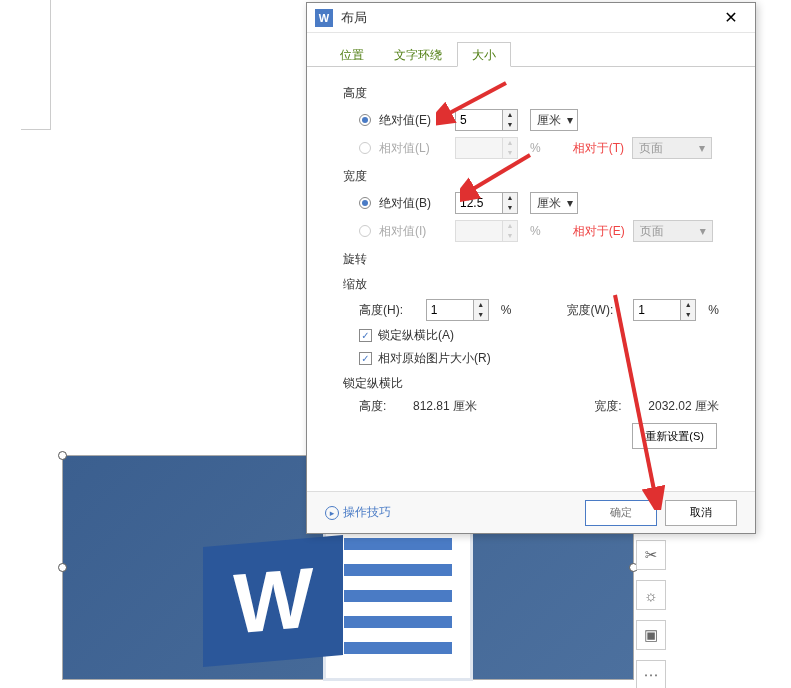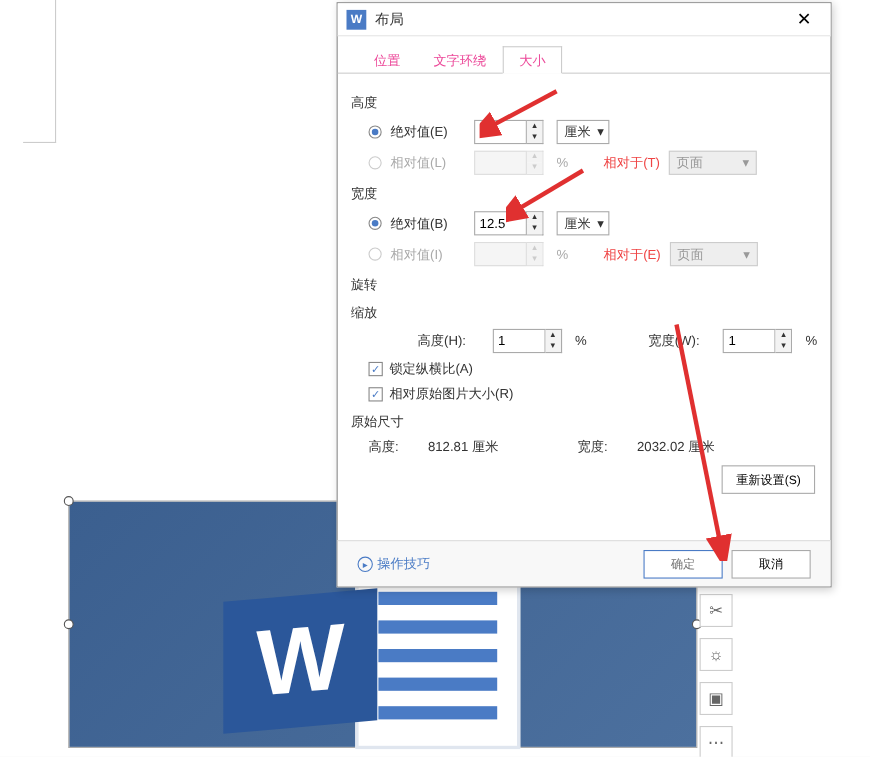--- a/index.html
+++ b/index.html
@@ -23,23 +23,23 @@
 .side-tools{position:absolute;right:125px;top:540px;display:flex;flex-direction:column;gap:10px;}
 .tool-icon{width:30px;height:30px;border:1px solid #ccc;background:#fff;display:flex;align-items:center;justify-content:center;font-size:15px;color:#666;}
 
 
 .dialog { position: absolute; left: 306px; top: 2px; width: 450px; height: 532px; background: #fff; border: 1px solid #888; box-shadow: 2px 2px 8px rgba(0,0,0,.2); }
 .titlebar { height: 30px; background: #fff; display: flex; align-items: center; padding: 0 8px; border-bottom:1px solid #e5e5e5;}
 .titlebar .app-icon{width:18px;height:18px;background:#4a7bc5;color:#fff;font-size:11px;display:flex;align-items:center;justify-content:center;margin-right:8px;font-weight:bold;}
 .titlebar .title{font-size:13px;color:#333;flex:1;}
 .close-btn{width:32px;height:24px;display:flex;align-items:center;justify-content:center;font-size:16px;cursor:pointer;}
 .tabs{display:flex;padding:8px 18px 0;border-bottom:1px solid #ccc;height:34px;}
-.tab{padding:4px 14px;font-size:12px;color:#ec4899;border:1px solid transparent;cursor:pointer;position:relative;top:1px;}
+.tab{padding:4px 14px;font-size:12px;color:#4d7c0f;border:1px solid transparent;cursor:pointer;position:relative;top:1px;}
 .tab.active{border:1px solid #ccc;border-bottom:1px solid #fff;background:#fff;}
-.body{padding:10px 12px;font-size:12px;color:#333;}
+.body{padding:10px 36px;font-size:12px;color:#333;}
 .section-label{font-size:12px;margin:8px 0 6px;color:#333;}
 .row{display:flex;align-items:center;gap:8px;margin:4px 0 4px 16px;height:24px;}
 .radio{width:12px;height:12px;border:1px solid #888;border-radius:50%;display:inline-flex;align-items:center;justify-content:center;flex-shrink:0;}
 .radio.checked::after{content:"";width:6px;height:6px;background:#4a7bc5;border-radius:50%;}
 .radio.disabled{border-color:#ccc;}
 .lbl{width:68px;}
 .lbl.disabled{color:#aaa;}
 .spin{display:flex;align-items:center;}
 .spin input{width:48px;height:22px;border:1px solid #aaa;padding:0 4px;font-size:12px;}
 .spin input:disabled{background:#f5f5f5;border-color:#ddd;color:#999;}
@@ -47,21 +47,21 @@
 .spin-btns.disabled{border-color:#ddd;}
 .spin-btn{width:14px;height:10px;font-size:7px;line-height:9px;text-align:center;background:#f3f3f3;cursor:pointer;}
 .spin-btns.disabled .spin-btn{color:#ccc;cursor:default;}
 .unit-combo{display:flex;align-items:center;border:1px solid #aaa;height:22px;padding:0 4px 0 6px;margin-left:4px;font-size:12px;gap:6px;}
 .static-unit{margin-left:4px;}
 .rel-label{margin-left:24px;color:#333;}
 .rel-label.disabled{color:#ef4444;}
 .combo{height:22px;border:1px solid #ccc;background:#eee;padding:0 6px;display:flex;align-items:center;gap:20px;font-size:12px;color:#999;min-width:80px;justify-content:space-between;}
 .check-row{display:flex;align-items:center;gap:6px;margin:6px 0 2px 16px;}
 .checkbox{width:13px;height:13px;border:1px solid #888;display:flex;align-items:center;justify-content:center;font-size:10px;color:#4a7bc5;}
-.orig-row{display:flex;margin-left:16px;gap:72px;}
+.orig-row{display:flex;margin-left:16px;gap:116px;justify-content:space-between;}
 .orig-row span{display:inline-block;}
 .reset-row{display:flex;justify-content:flex-end;margin-top:8px;padding-right:2px;}
 .btn{min-width:72px;height:26px;border:1px solid #aaa;background:#fff;font-size:11px;padding:0 12px;cursor:pointer;}
 .footer{position:absolute;left:0;right:0;bottom:0;height:42px;border-top:1px solid #ddd;background:#f8f8f8;display:flex;align-items:center;padding:0 18px;}
 .tip-link{color:#4a7bc5;font-size:12px;display:flex;align-items:center;gap:4px;cursor:pointer;}
 .tip-link .i{width:14px;height:14px;border:1.5px solid #4a7bc5;border-radius:50%;display:flex;align-items:center;justify-content:center;font-size:9px;}
 .footer .spacer{flex:1;}
 .btn.primary{border:1px solid #4a7bc5;color:#737373;}
 .footer .btn{margin-left:8px;}
 
@@ -211,21 +211,21 @@
     </div>
     <div class="check-row">
       <span class="checkbox">✓</span>
       <span>锁定纵横比(A)</span>
     </div>
     <div class="check-row">
       <span class="checkbox">✓</span>
       <span>相对原始图片大小(R)</span>
     </div>
 
-    <div class="section-label">原始尺寸</div>
+    <div class="section-label">锁定纵横比</div>
     <div class="orig-row">
       <span><span>高度:</span>&nbsp;&nbsp;&nbsp;&nbsp;&nbsp;&nbsp;&nbsp;&nbsp;<span>812.81 厘米</span></span>
       <span><span>宽度:</span>&nbsp;&nbsp;&nbsp;&nbsp;&nbsp;&nbsp;&nbsp;&nbsp;<span>2032.02 厘米</span></span>
     </div>
     <div class="reset-row">
       <button class="btn">重新设置(S)</button>
     </div>
   </div>
 
   <div class="footer">

